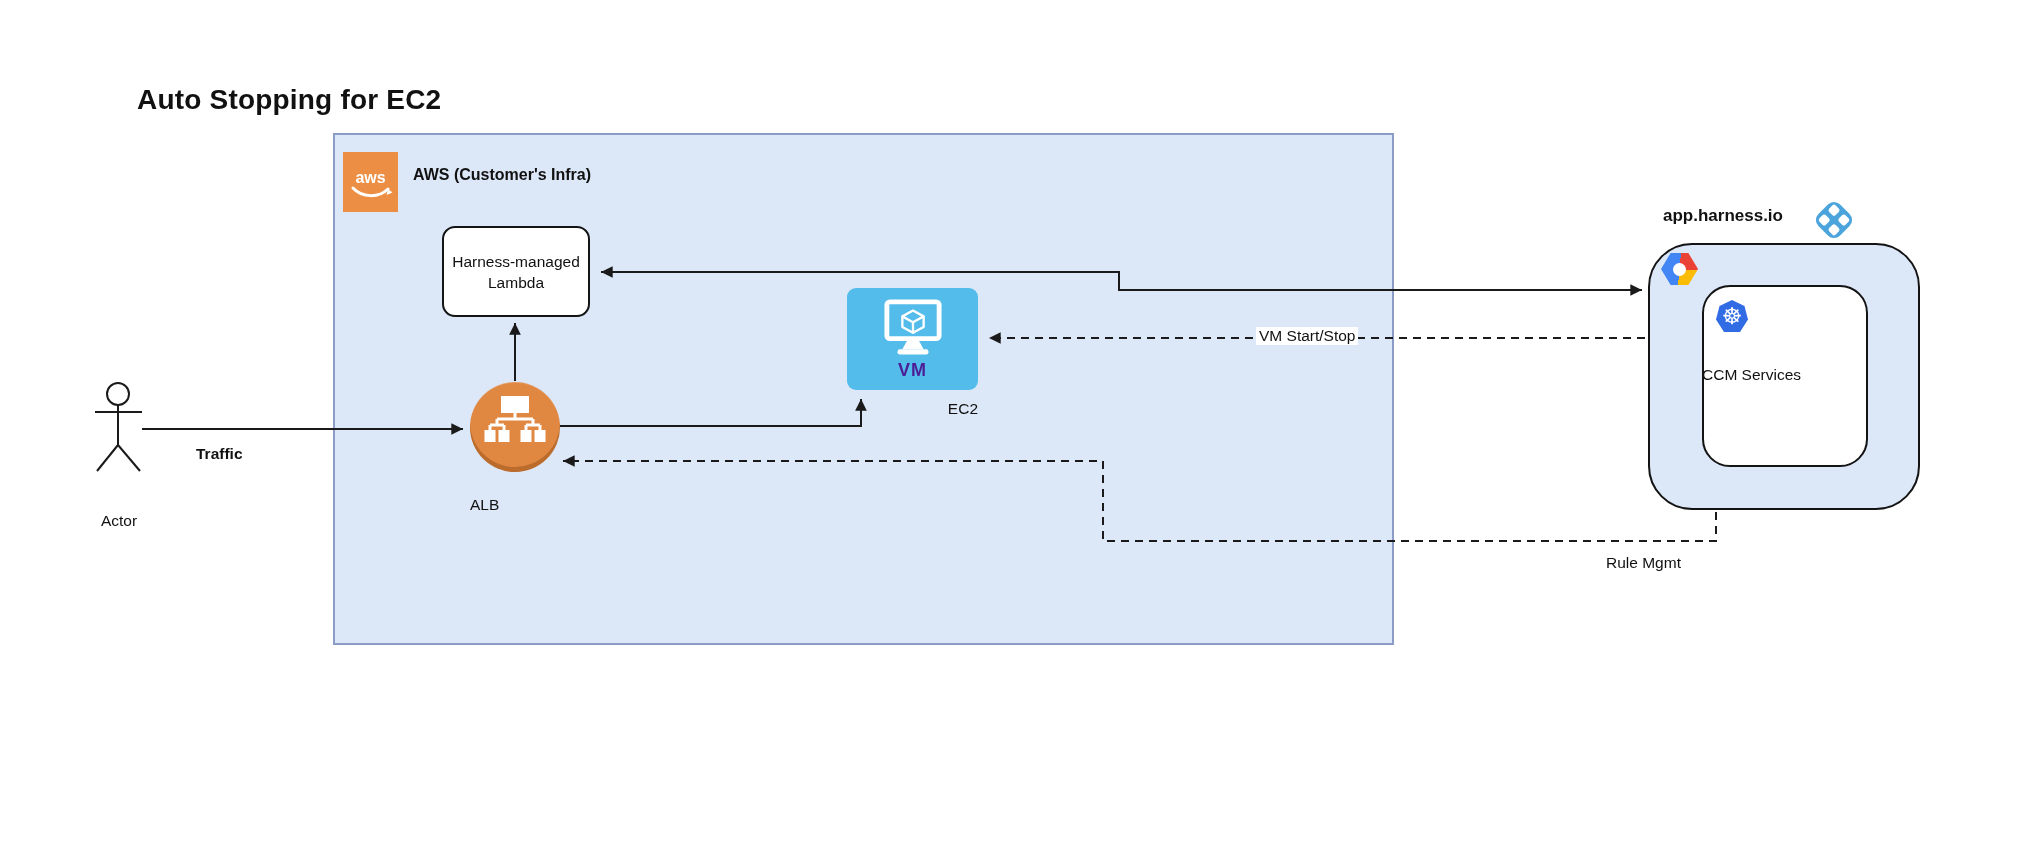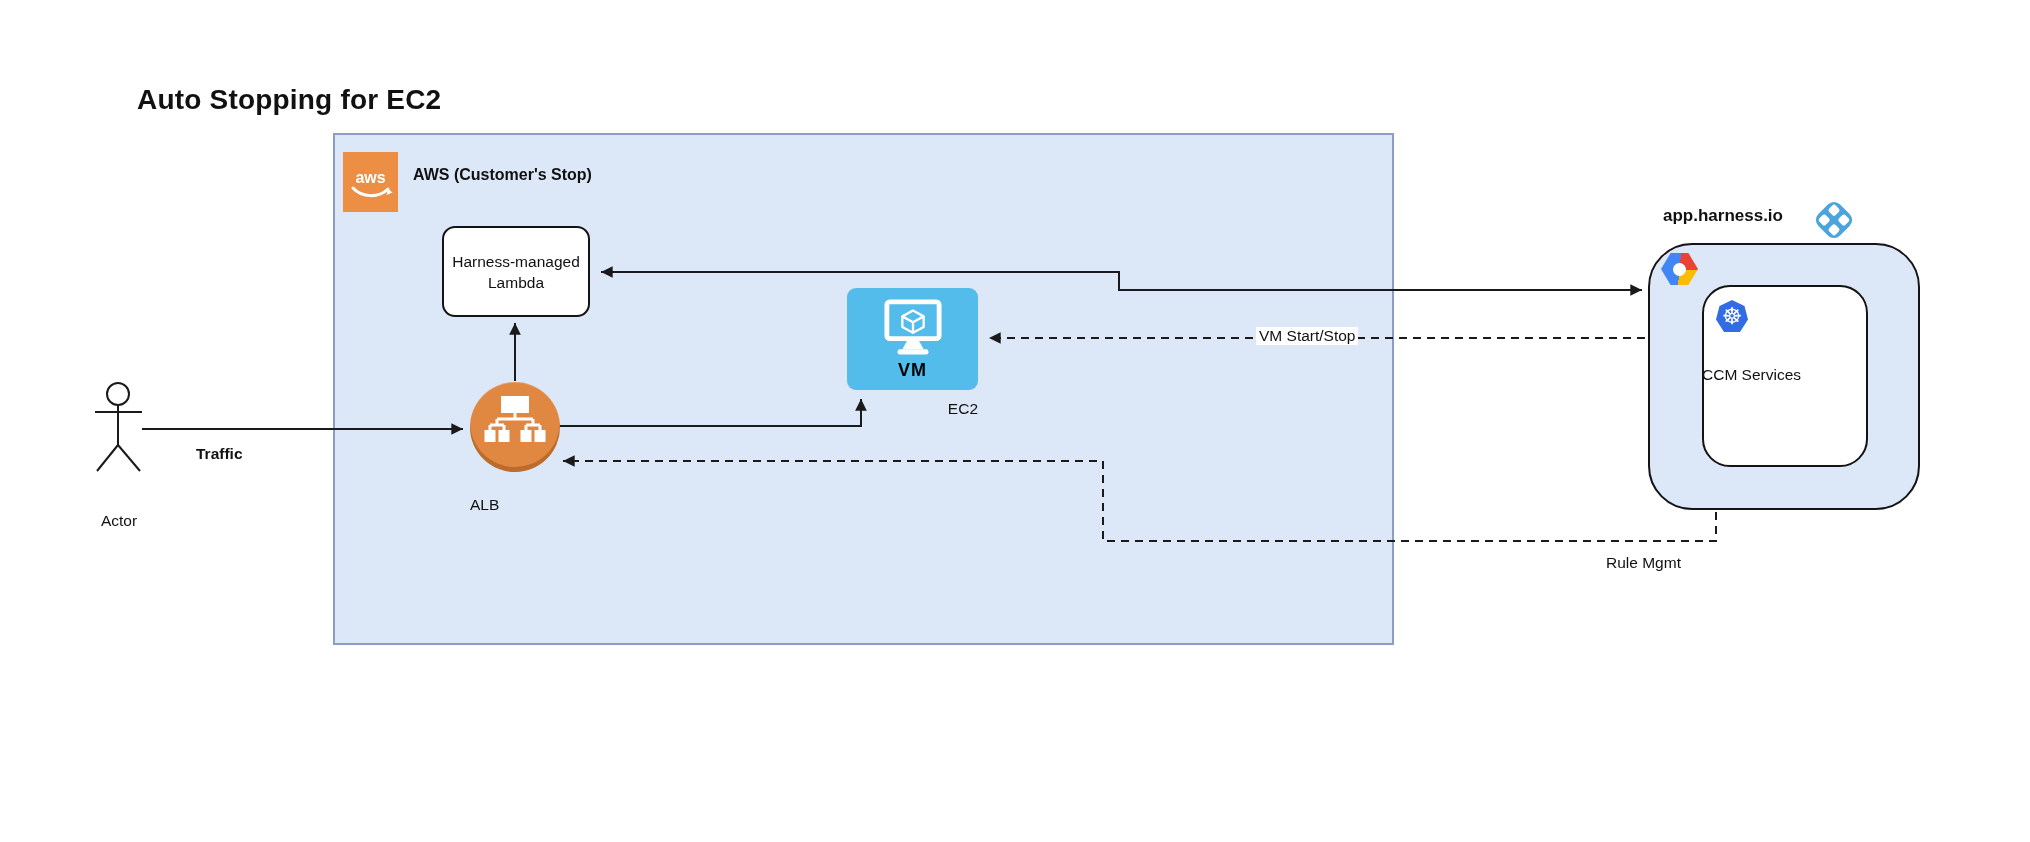--- a/index.html
+++ b/index.html
@@ -23,21 +23,21 @@
 
   
   .alb-circle{left:470px;top:382px;width:90px;height:90px;border-radius:50%;background:#E08742;
               box-shadow:inset 0 -5px 0 rgba(150,82,24,.5), inset 0 1px 0 rgba(255,255,255,.15);
               display:flex;align-items:center;justify-content:center;}
   .alb-label{left:470px;top:496px;width:90px;text-align:left;font-size:15.5px;}
 
   
   .ec2-box{left:847px;top:288px;width:131px;height:102px;background:#53BCEA;border-radius:9px;
            display:flex;flex-direction:column;align-items:center;justify-content:flex-start;padding-top:10px;box-sizing:border-box;}
-  .vm-word{color:#000000;font-weight:bold;font-size:18px;letter-spacing:1px;margin-top:2px;}
+  .vm-word{color:#4c1d95;font-weight:bold;font-size:18px;letter-spacing:1px;margin-top:2px;}
   .ec2-label{left:847px;top:400px;width:131px;text-align:right;font-size:15.5px;}
 
   
   .actor-label{left:84px;top:512px;width:70px;text-align:center;font-size:15.5px;}
 
   
   .harness-title{left:1663px;top:206px;font-size:17px;font-weight:bold;}
   .harness-outer{left:1648px;top:243px;width:272px;height:267px;background:#dce7f8;
                  border:2px solid #141414;border-radius:44px;box-sizing:border-box;}
   .ccm-box{left:1702px;top:285px;width:166px;height:182px;background:#fff;border:2px solid #141414;
@@ -89,21 +89,21 @@
     </g>
   </svg>
 
   <div class="abs aws-logo">
     <span class="aws-word">aws</span>
     <svg width="44" height="16" viewBox="0 0 44 16">
       <path d="M4,3 C13,13 30,13 39,4" stroke="#fff" stroke-width="3" fill="none" stroke-linecap="round"></path>
       <path d="M39,4 l-1.5,6 l6,-2.5 z" fill="#fff"></path>
     </svg>
   </div>
-  <div class="abs aws-label">AWS (Customer's Stop)</div>
+  <div class="abs aws-label">AWS (Customer's Infra)</div>
 
   <div class="abs lambda-box">
     <span>Harness-managed</span>
     <span>Lambda</span>
   </div>
 
   <div class="abs alb-circle">
     <svg width="90" height="90" viewBox="0 0 90 90">
       <g stroke="#fff" stroke-width="3" fill="none">
         <path d="M45,31 V37"></path>

